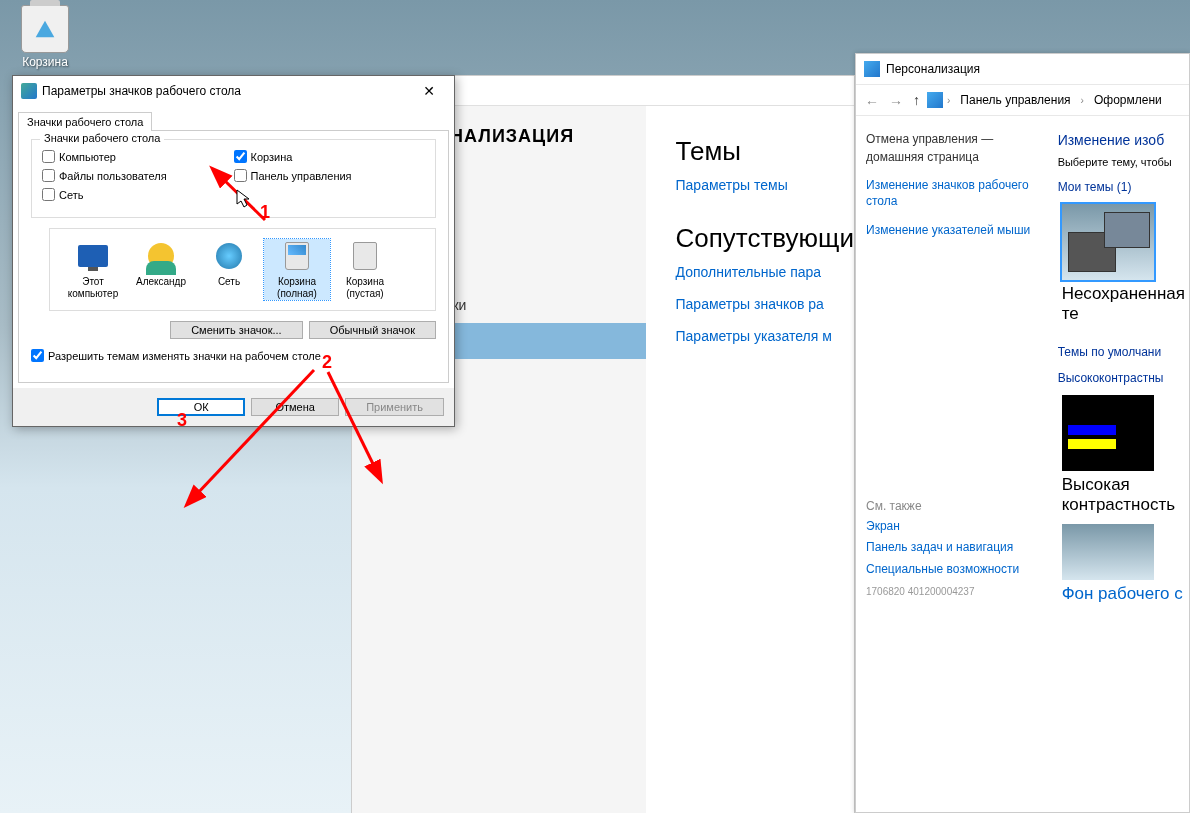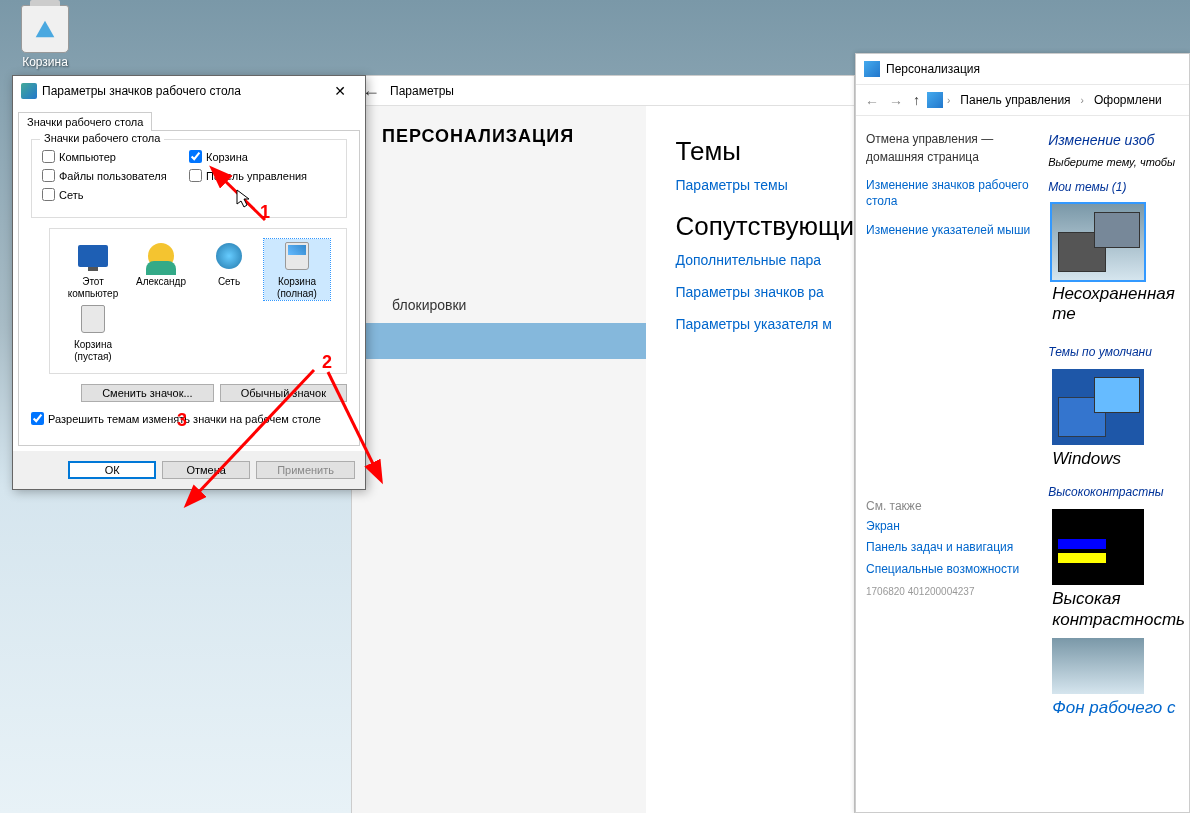--- a/index.html
+++ b/index.html
@@ -18,21 +18,21 @@
 .settings-body { display:flex; flex:1;}
 .settings-nav { width:310px; background:#f5f5f5; padding:20px 0 0 30px;}
 .settings-nav h2{ font-size:18px; font-weight:600; letter-spacing:1px; margin-bottom:30px;}
 .settings-nav .item{ padding:10px 10px; font-size:14px; color:#333;}
 .settings-nav .item.sel{ background:#85b8dc; margin-left:-30px; padding-left:40px;}
 .settings-main{ flex:1; padding:20px 0 0 30px;}
 .settings-main h2{ font-size:26px; font-weight:300; margin-bottom:10px; margin-top:10px;}
 .settings-main .link{ color:#0066cc; font-size:14px; margin-bottom:16px; display:block;}
 
 
-.dialog { position:absolute; top:75px; left:12px; width:354px; background:#fff; border:1px solid #666; box-shadow:2px 2px 10px rgba(0,0,0,0.3);}
+.dialog { position:absolute; top:75px; left:12px; width:443px; background:#fff; border:1px solid #666; box-shadow:2px 2px 10px rgba(0,0,0,0.3);}
 .dialog-title{ height:30px; display:flex; align-items:center; padding:0 5px 0 8px; font-size:12px; background:#fff;}
 .dialog-title .ico{width:16px;height:16px;margin-right:5px;background:linear-gradient(135deg,#4a9,#27c);border-radius:2px;}
 .dialog-title .spacer{flex:1;}
 .dialog-title .close{width:40px;height:28px;display:flex;align-items:center;justify-content:center;font-size:14px;cursor:pointer;}
 .dialog-tabs{ padding:5px 5px 0 5px; display:flex;}
 .dialog-tab{ border:1px solid #ccc; border-bottom:none; padding:3px 8px; font-size:11px; background:#fff; position:relative; top:1px;}
 .dialog-content{ margin:0 5px 5px 5px; border:1px solid #ccc; padding:8px 12px 20px 12px;}
 .groupbox{ border:1px solid #ddd; padding:10px 10px 10px 10px; margin-bottom:10px; position:relative;}
 .groupbox-title{ position:absolute; top:-8px; left:8px; background:#fff; padding:0 4px; font-size:11px;}
 .check-row{ display:flex; flex-wrap:wrap;}
@@ -56,21 +56,21 @@
 .cp-title .ico{width:16px;height:16px;margin-right:6px;background:linear-gradient(135deg,#4ae,#27c);}
 .cp-nav{ height:32px; display:flex; align-items:center; padding:0 6px; font-size:12px; gap:4px; border-top:1px solid #e8e8e8; border-bottom:1px solid #e8e8e8;}
 .cp-nav .arrow{color:#888;font-size:14px;padding:0 3px;}
 .cp-nav .crumb{padding:3px 6px;}
 .cp-nav .sep{color:#888;font-size:10px;}
 .cp-body{ display:flex; height:calc(100% - 62px);}
 .cp-sidebar{ width:215px; padding:16px 10px; font-size:12px;}
 .cp-sidebar .home{color:#333; margin-bottom:4px;}
 .cp-sidebar .link{color:#0066cc; margin:14px 0; display:block; line-height:1.3;}
 .cp-sidebar .section{color:#888; margin-top:260px; margin-bottom:6px;}
-.cp-main{ flex:1; padding:16px 0 0 0; font-size:12px;font-style:italic;}
+.cp-main{ flex:1; padding:16px 0 0 0; font-size:12px;}
 .cp-main h3{color:#003399; font-size:14px; font-weight:normal; margin-bottom:8px;}
 .cp-main .hint{font-size:11px; margin-bottom:12px;}
 .cp-main .cat{color:#003399; font-size:12px; margin:10px 0 6px 0;}
 .theme-item{ display:inline-block; margin:4px; text-align:left; font-size:17px; vertical-align:top; line-height:1.2;}
 .theme-item .thumb{ width:92px; height:76px; background:#ddd; margin-bottom:4px; position:relative; overflow:hidden;}
 .theme-item.sel .thumb{outline:2px solid #3399ff;}
 .desk-bg{position:absolute;inset:0;background:linear-gradient(#7a98a8,#d5e5ee);}
 .wnd{position:absolute;background:#666;border:1px solid #333;}
 
 
@@ -107,21 +107,21 @@
   <div class="settings-body">
     <div class="settings-nav">
       <h2>ПЕРСОНАЛИЗАЦИЯ</h2>
       <div style="height:110px"></div>
       <div class="item">блокировки</div>
       <div class="item sel">&nbsp;</div>
     </div>
     <div class="settings-main">
       <h2>Темы</h2>
       <a class="link">Параметры темы</a>
-      <h2 style="margin-top:18px">Сопутствующи</h2>
+      <h2 style="margin-top:30px">Сопутствующи</h2>
       <a class="link">Дополнительные пара</a>
       <a class="link">Параметры значков ра</a>
       <a class="link">Параметры указателя м</a>
     </div>
   </div>
 </div>
 
 <div class="dialog">
   <div class="dialog-title">
     <span class="ico"></span>
@@ -224,28 +224,20 @@
       <div class="cat">Мои темы (1)</div>
       <div class="theme-item sel">
         <div class="thumb">
             <div class="desk-bg"></div>
             <div class="wnd" style="top:28px;left:6px;width:48px;height:40px;background:#555"></div>
             <div class="wnd" style="top:8px;left:42px;width:46px;height:36px;background:#789"></div>
           </div>
         <span>Несохраненная те</span>
       </div>
       <div class="cat" style="margin-top:16px">Темы по умолчани</div>
-      <div class="theme-item">
-        <div class="thumb">
-            <div style="position:absolute;inset:0;background:#1e57a8"></div>
-            <div class="wnd" style="top:28px;left:6px;width:48px;height:40px;background:#3a7dd8;opacity:.8"></div>
-            <div class="wnd" style="top:8px;left:42px;width:46px;height:36px;background:#6bf"></div>
-          </div>
-        <span>Windows</span>
-      </div>
       <div class="cat" style="margin-top:12px">Высококонтрастны</div>
       <div class="theme-item">
         <div class="thumb" style="background:#000">
             <div style="position:absolute;top:30px;left:6px;width:48px;height:10px;background:#00f"></div>
             <div style="position:absolute;top:44px;left:6px;width:48px;height:10px;background:#ff0"></div>
           </div>
         <span>Высокая контрастность</span>
       </div>
       <div style="" class="theme-item">
         <div class="thumb" style="height:56px">

